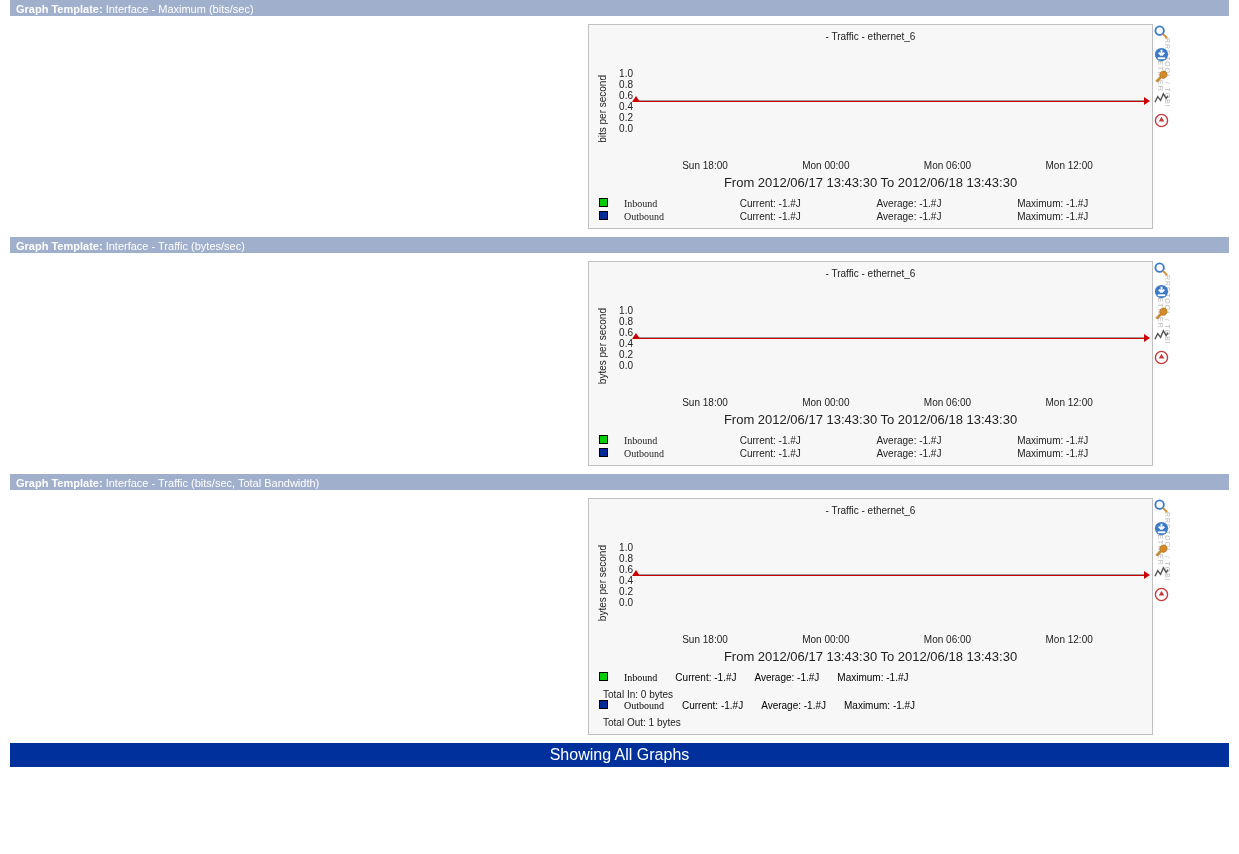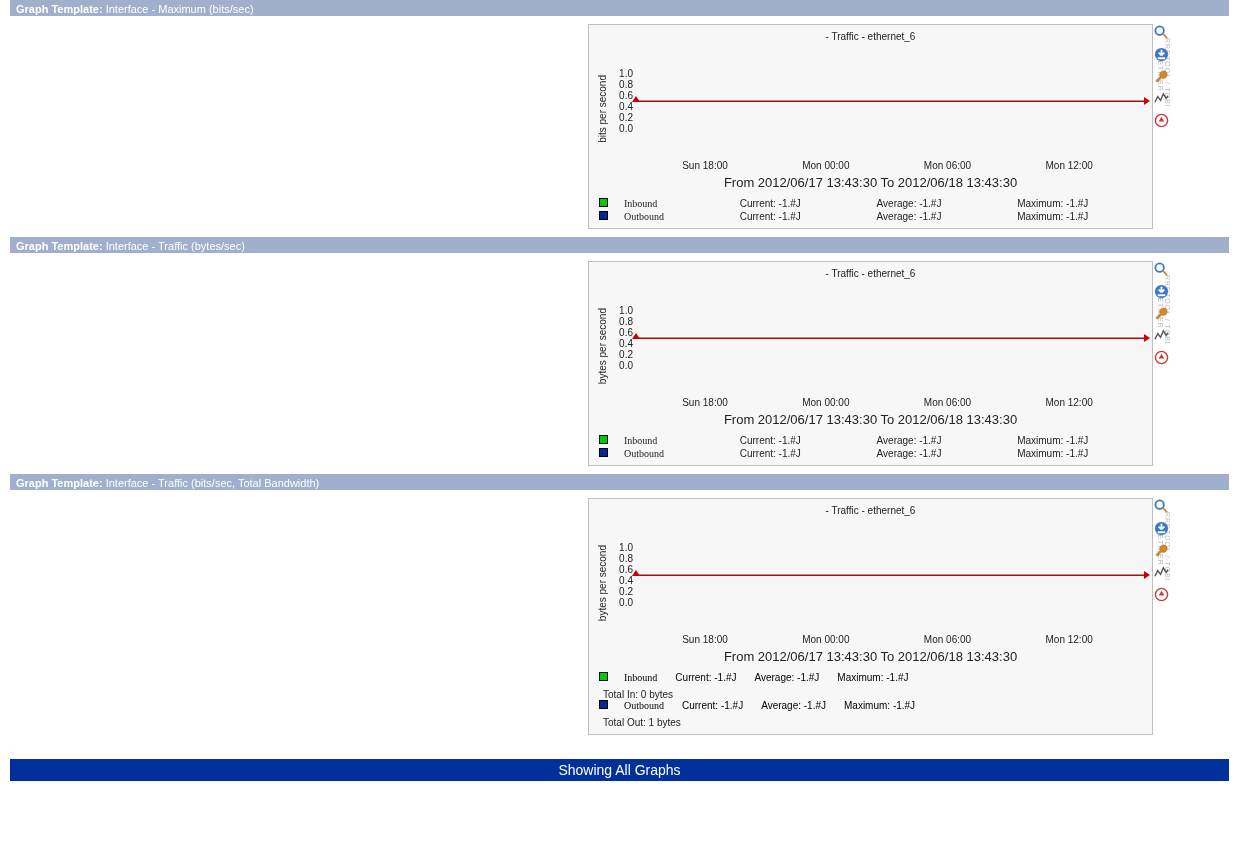--- a/index.html
+++ b/index.html
@@ -173,22 +173,22 @@
   .icon {
     width: 16px; height: 16px;
     display: flex; align-items: center; justify-content: center;
     cursor: pointer;
   }
   .footer-bar {
     background: #00309c;
     color: #fff;
     text-align: center;
     padding: 3px 0;
-    font-size: 14px;
-    margin: 16px 10px;
+    font-size: 16px;
+    margin: 0 10px;
   }
 </style>
 </head>
 <body>
 
 <div id="root">
     <div>
       <div class="section-header"><span class="label">Graph Template:</span> <span>Interface - Maximum (bits/sec)</span></div>
       <div class="section-body">
         <div class="graph-wrap">

